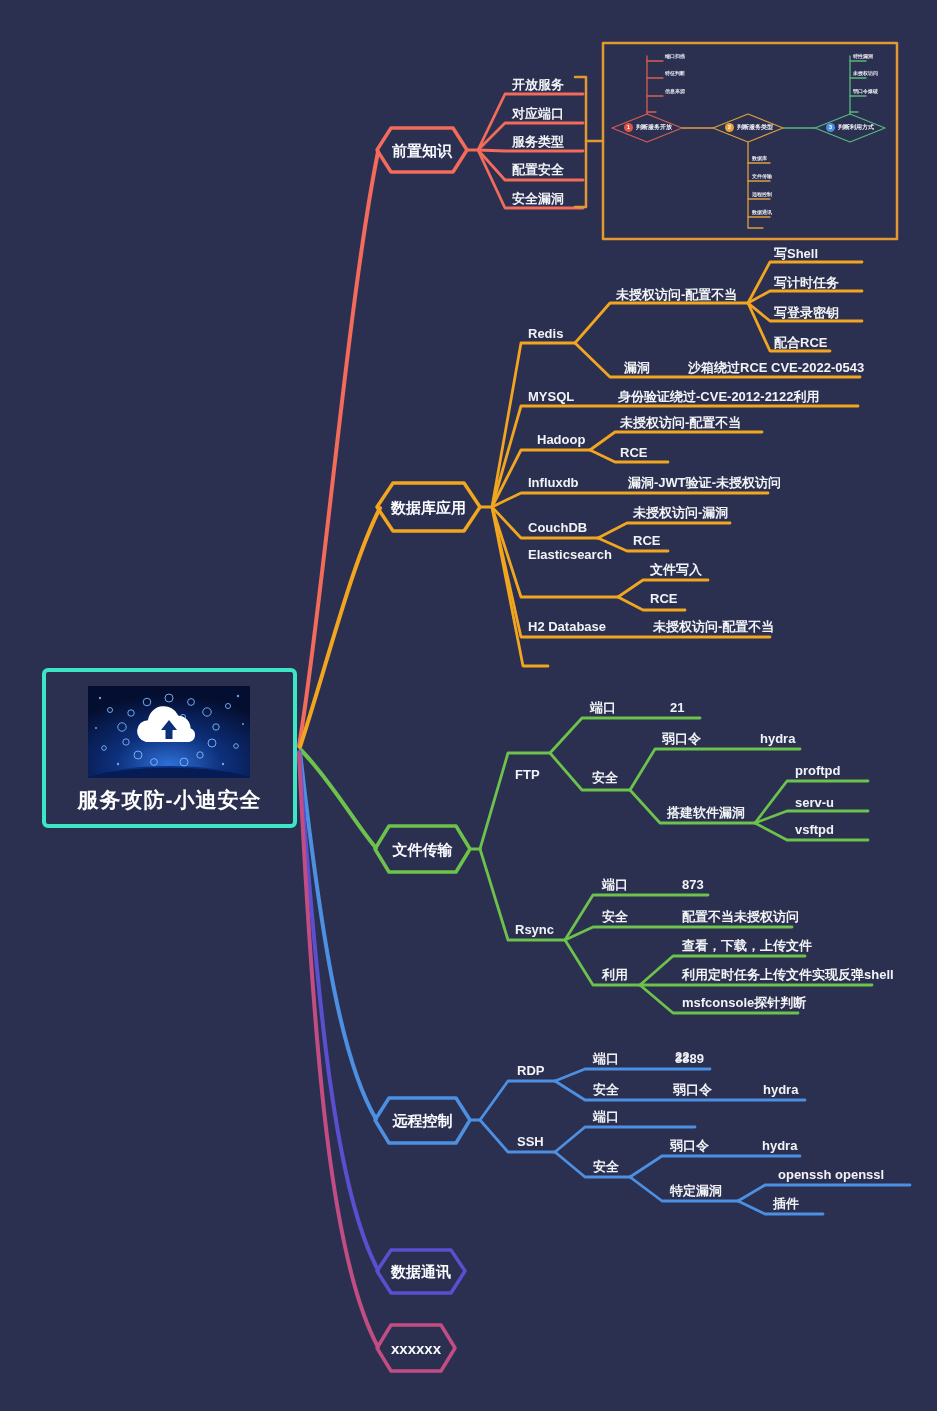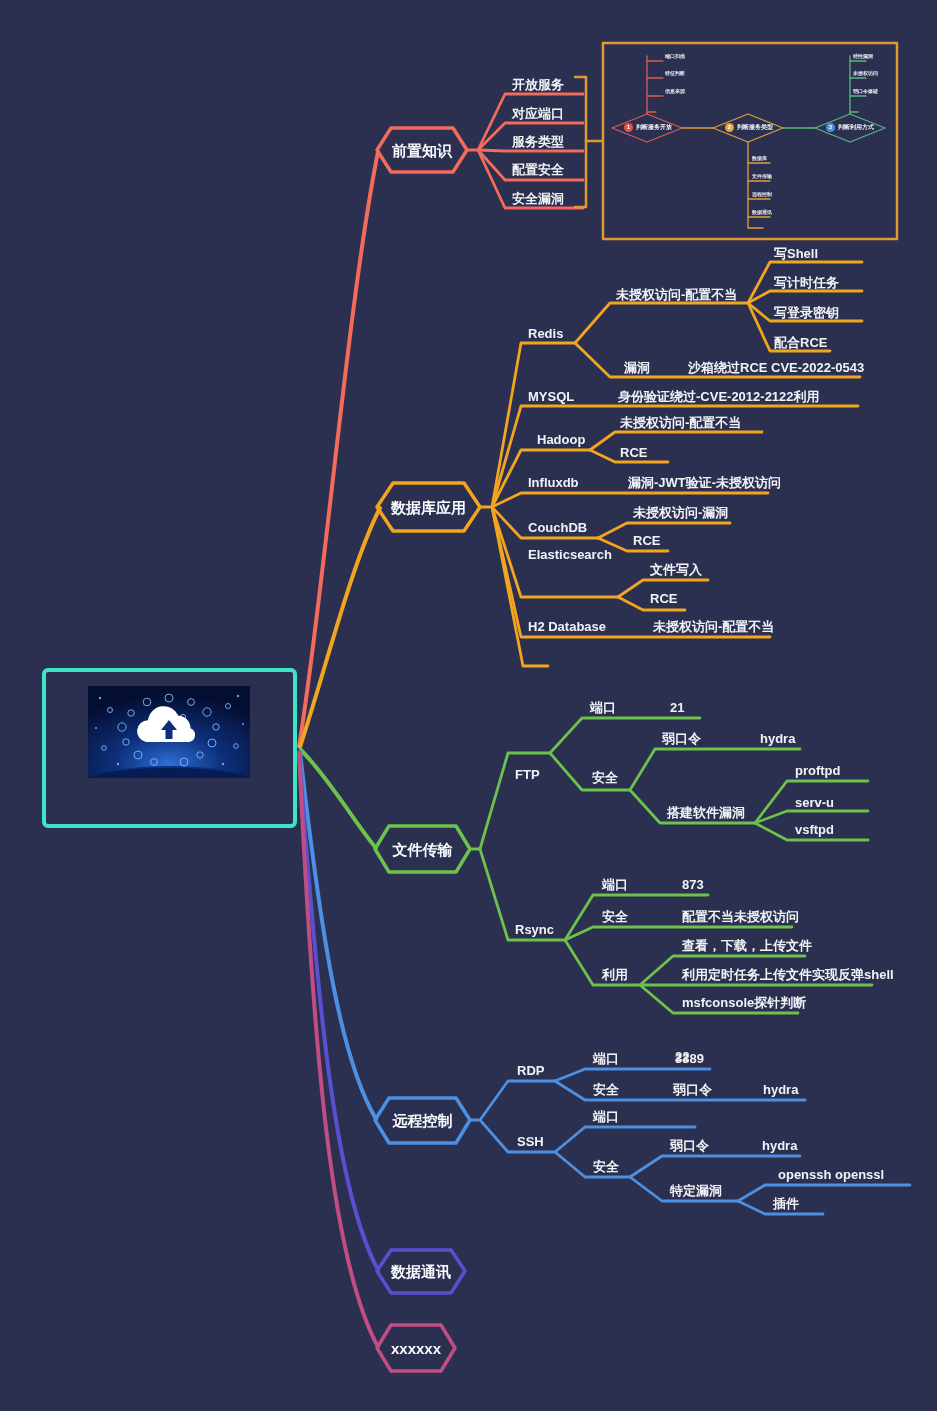--- a/index.html
+++ b/index.html
@@ -197,20 +197,21 @@
       <circle cx="155" cy="38" r="1"></circle>
         <circle cx="8" cy="42" r="1"></circle>
       <circle cx="30" cy="78" r="1.2"></circle>
         <circle cx="135" cy="78" r="1.2"></circle>
     </g>
     <g>
       <path d="M58,56 a11,11 0 0 1 2,-21.8 a16,16 0 0 1 30.5,-4.5 a12.5,12.5 0 0 1 12,12.5 a7.2,7.2 0 0 1 -1.5,13.8 L60,56 Z" fill="#ffffff"></path>
       <polygon points="81,34 89,44 84.5,44 84.5,53 77.5,53 77.5,44 73,44" fill="#0d2f7a"></polygon>
     </g>
   </svg>
+  <div class="center-title">服务攻防-小迪安全</div>
 </div>
 
 <div class="hexlbl" style="left:377px;top:143px;width:90px;">前置知识</div>
 <div class="hexlbl" style="left:377px;top:500px;width:103px;">数据库应用</div>
 <div class="hexlbl" style="left:375px;top:842px;width:95px;">文件传输</div>
 <div class="hexlbl" style="left:375px;top:1113px;width:95px;">远程控制</div>
 <div class="hexlbl" style="left:377px;top:1264px;width:88px;">数据通讯</div>
 <div class="hexlbl" style="left:377px;top:1341px;width:78px;text-align:center;">xxxxxx</div>
 
 <div class="lbl" style="left:512px;top:78px;">开放服务</div>

